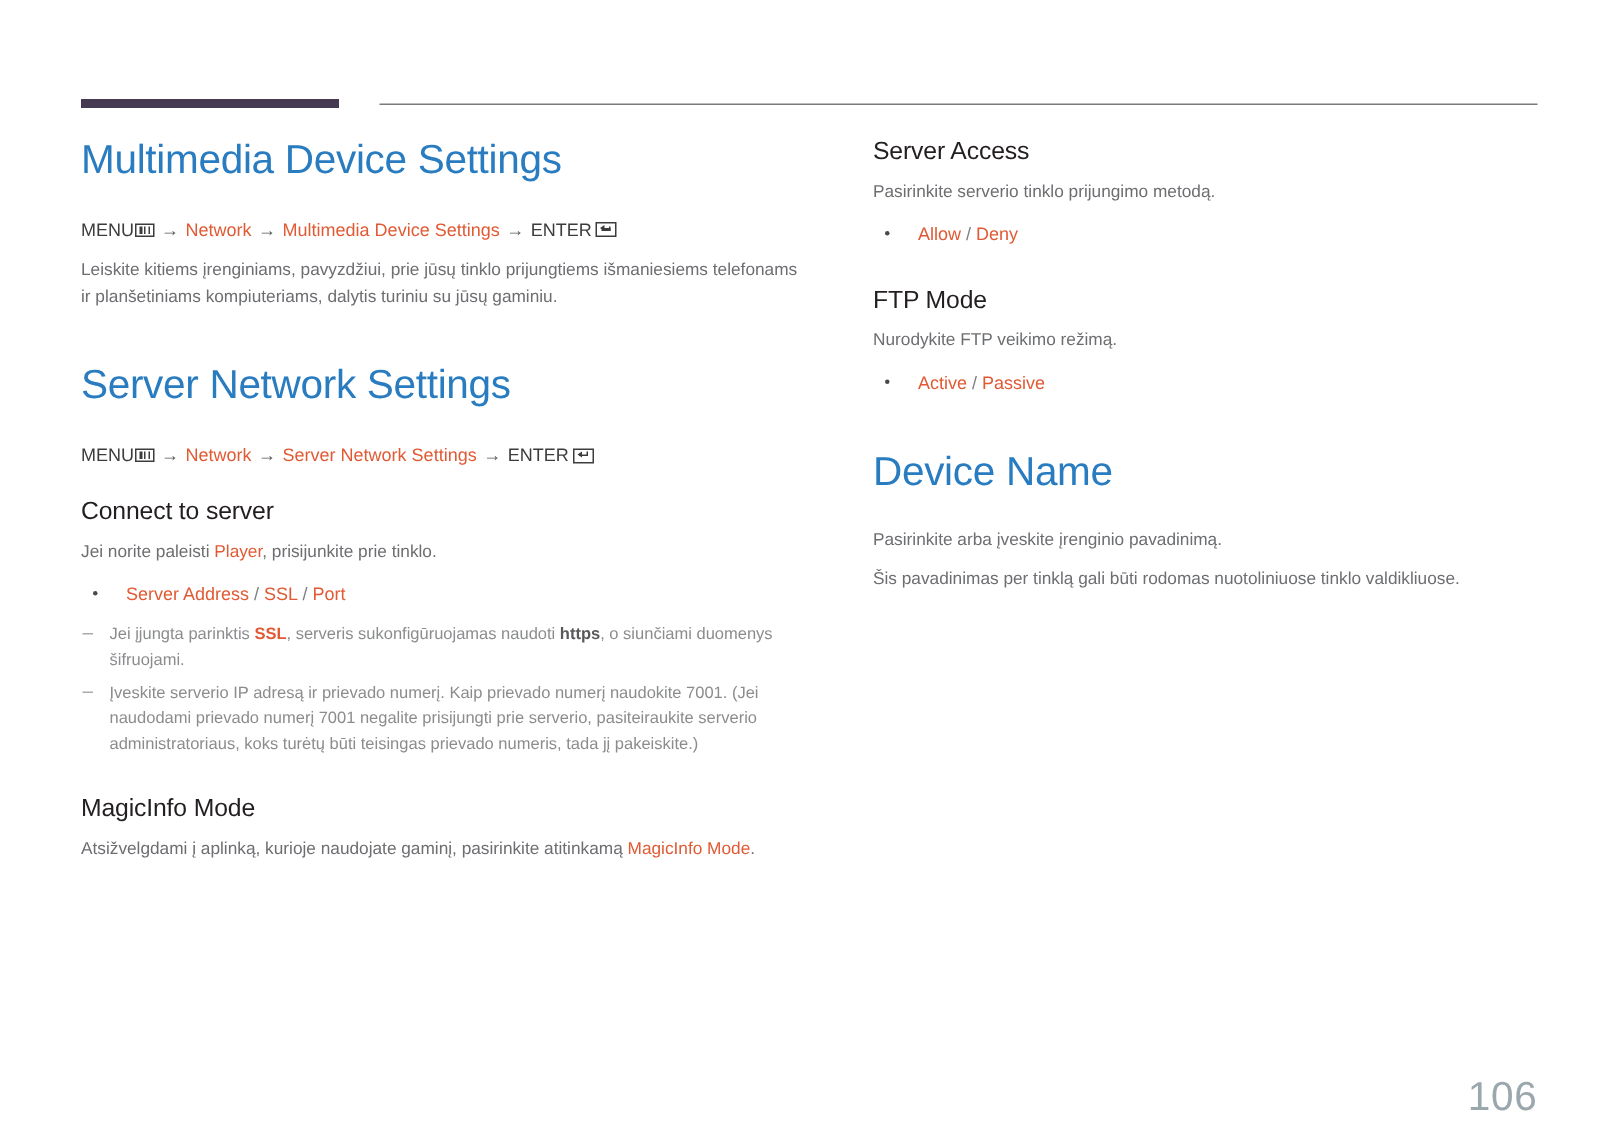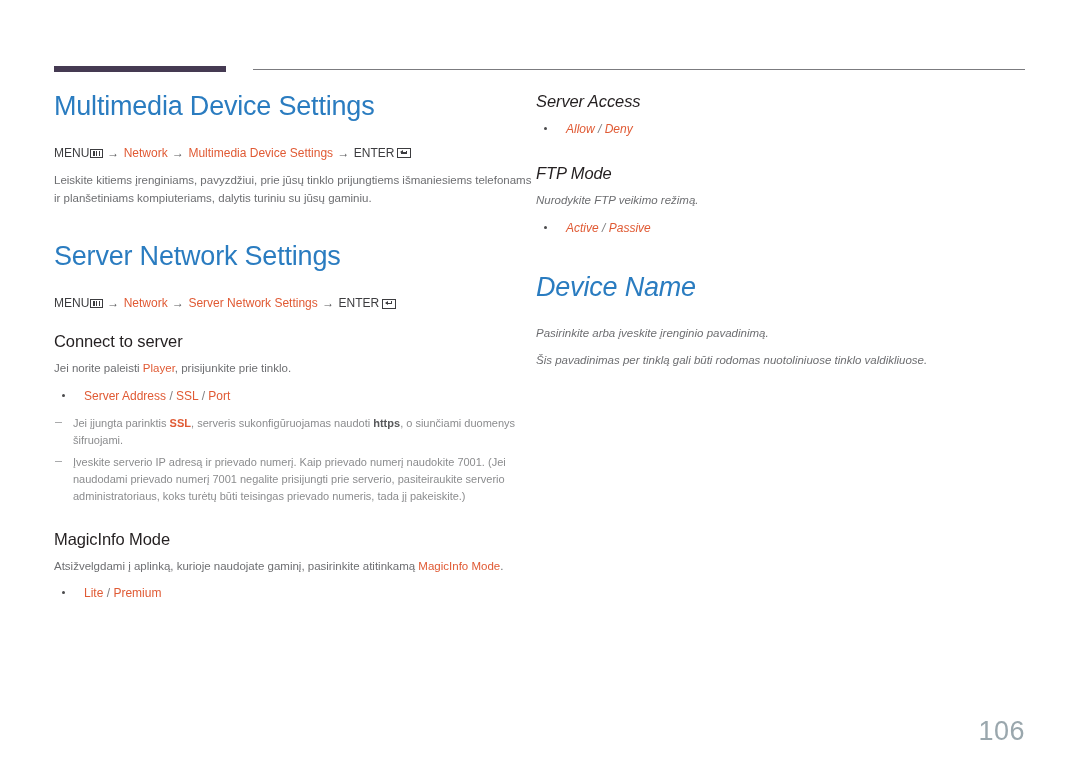--- a/index.html
+++ b/index.html
@@ -50,24 +50,23 @@
     height: 763px;
   }
   .col-left {
     position: absolute;
     left: 54px;
     top: 92px;
     width: 480px;
   }
   .col-right {
     position: absolute;
-    left: 536px;
+    left: 582px;
     top: 92px;
     width: 470px;
-    font-style: italic;
   }
 
   
   h1.h-main {
     color: #2a7cc0;
     font-size: 27px;
     font-weight: normal;
     letter-spacing: -0.2px;
     margin: 0 0 22px 0;
     line-height: 1.1;
@@ -275,32 +274,30 @@
         </ul>
       </div>
 
       <div class="gap-md"></div>
 
       <div>
         <h2 class="h-sub">MagicInfo Mode</h2>
 
         <p class="para"><span>Atsižvelgdami į aplinką, kurioje naudojate gaminį, pasirinkite atitinkamą </span><span class="hl">MagicInfo Mode</span><span>.</span></p>
 
-        <ul class="bullets">
-          <li><span class="dot"></span><span>Lite</span><span class="sep"> / </span><span>Premium</span></li>
-        </ul>
       </div>
     </div>
   </div>
 
   <div class="col-right">
 
     <div>
       <h2 class="h-sub">Server Access</h2>
 
+      <p class="para">Pasirinkite serverio tinklo prijungimo metodą.</p>
 
       <ul class="bullets">
         <li><span class="dot"></span><span>Allow</span><span class="sep"> / </span><span>Deny</span></li>
       </ul>
     </div>
 
     <div class="gap-md"></div>
 
     <div>
       <h2 class="h-sub">FTP Mode</h2>

